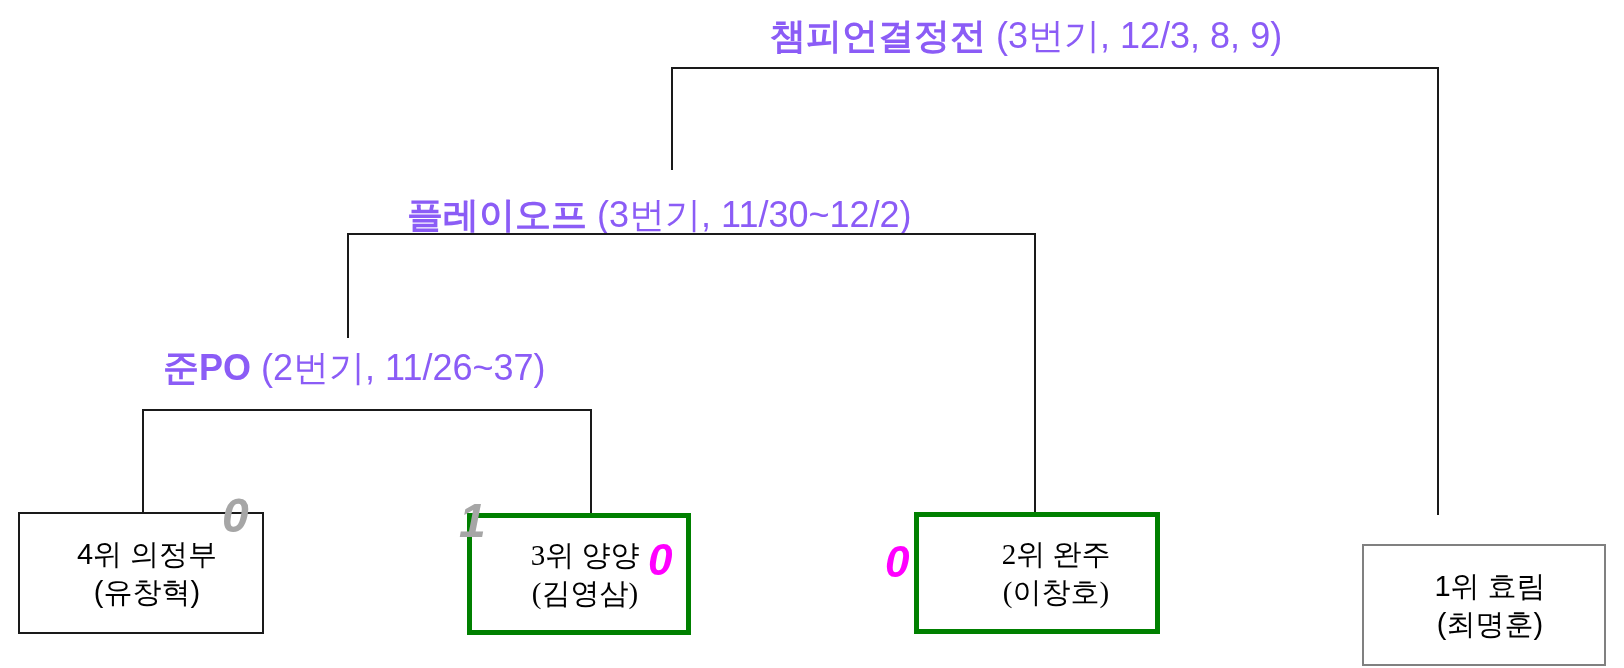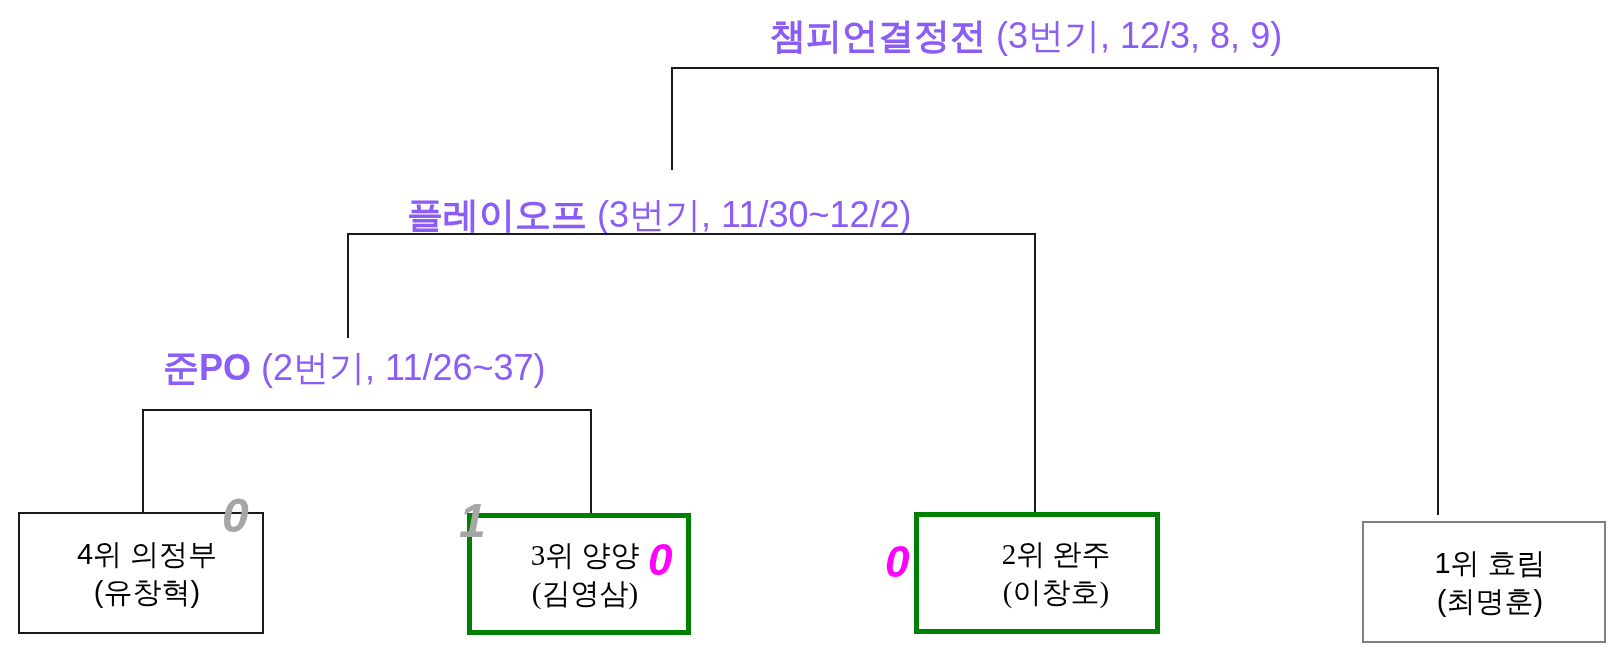--- a/index.html
+++ b/index.html
@@ -92,21 +92,21 @@
   <div class="team-box border-green" id="box-yangyang" style="left:467px;top:513px;width:224px;height:122px;">
     <div class="tb-team">3위 양양</div>
     <div class="tb-player">(김영삼)</div>
   </div>
 
   <div class="team-box border-green" id="box-wanju" style="left:914px;top:512px;width:246px;height:122px;">
     <div class="tb-team" style="padding-left:26px;text-align:center;">2위 완주</div>
     <div class="tb-player" style="padding-left:26px;">(이창호)</div>
   </div>
 
-  <div class="team-box border-gray" id="box-hyorim" style="left:1362px;top:521px;width:244px;height:122px;">
+  <div class="team-box border-gray" id="box-hyorim" style="left:1362px;top:544px;width:244px;height:122px;">
     <div class="tb-team">1위 효림</div>
     <div class="tb-player">(최명훈)</div>
   </div>
 
   <div class="score score-gray" id="score-uijeongbu">0</div>
 
   <div class="score score-gray" id="score-yangyang-left">1</div>
 
   <div class="score score-magenta" id="score-yangyang-right">0</div>
 

